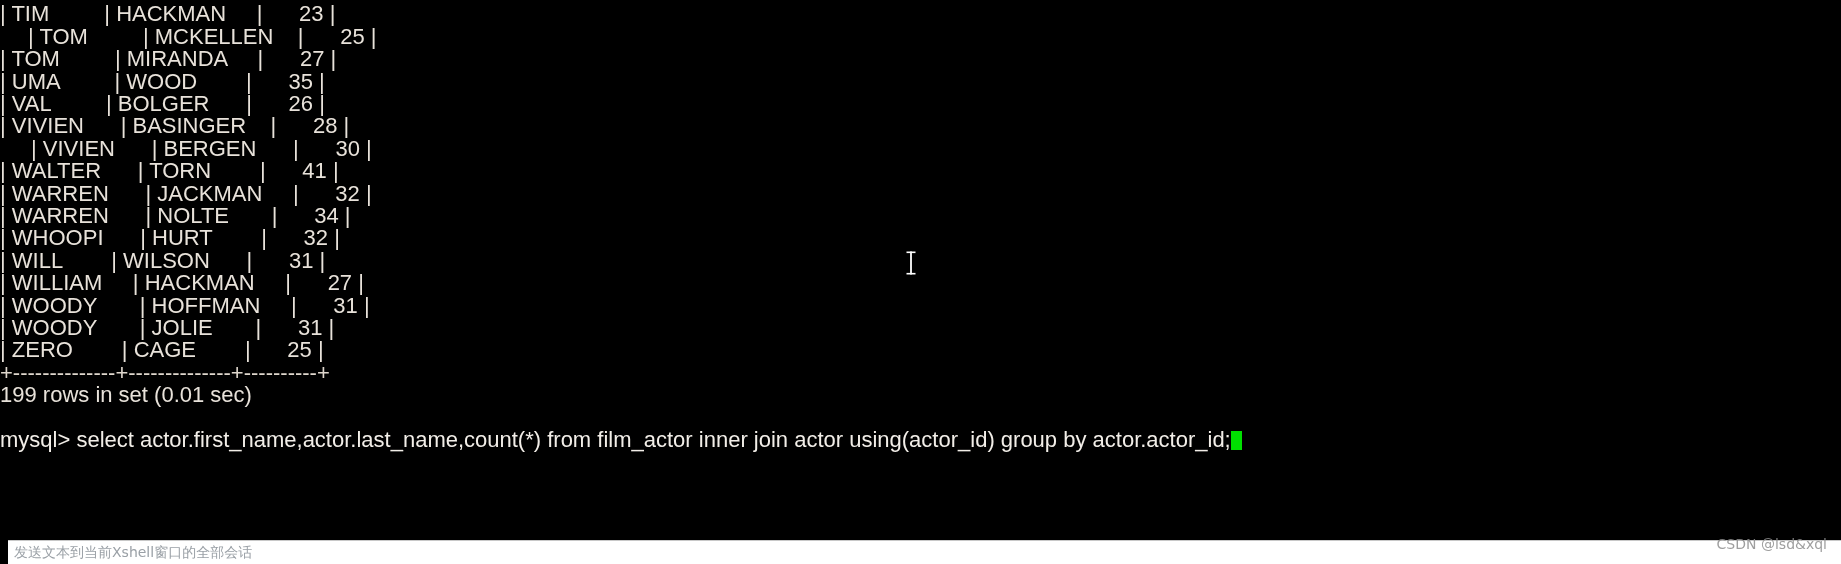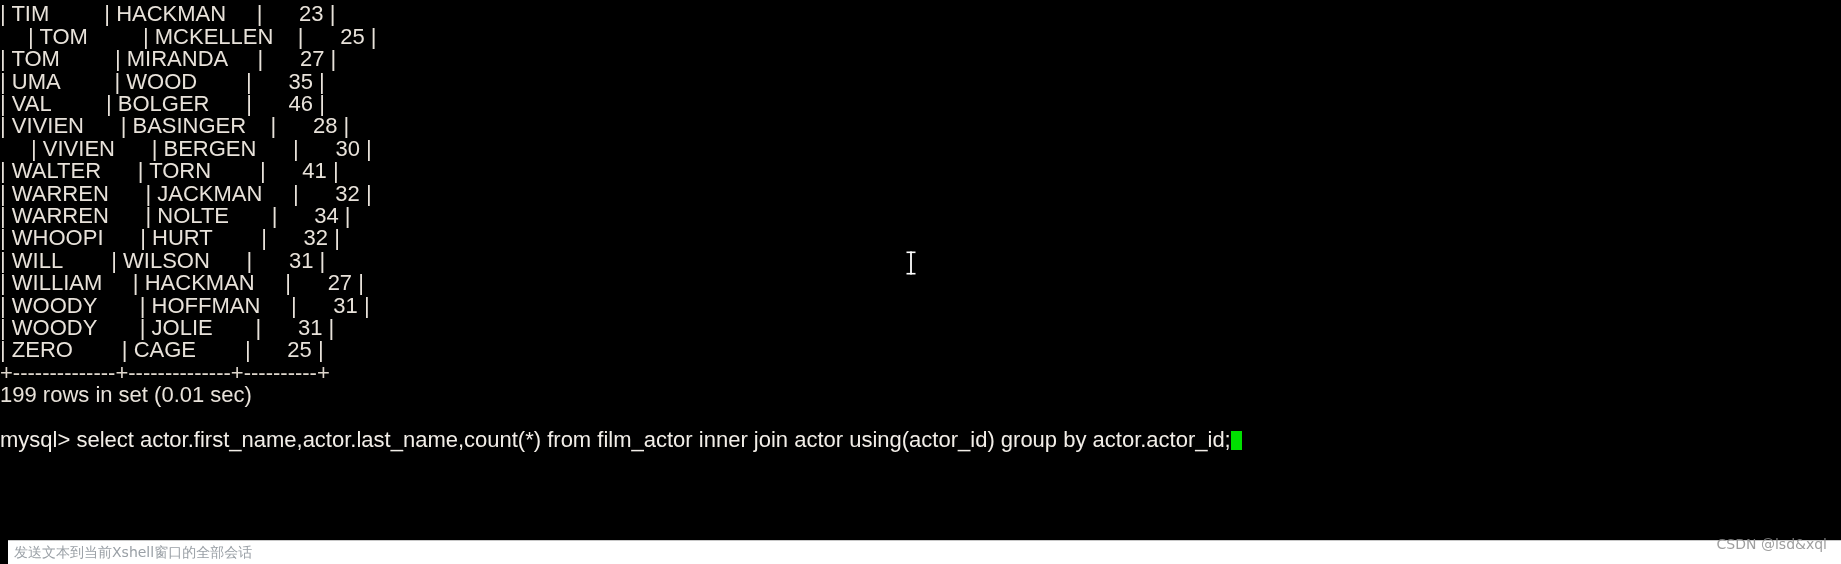--- a/index.html
+++ b/index.html
@@ -113,21 +113,21 @@
 </style>
 </head>
 <body>
 
 <div id="terminal">
     <div class="term-line border" style="top: -19px;">+--------------+--------------+----------+</div>
     <div class="term-line" style="top: 3.4px;">| TIM         | HACKMAN     |      23 |</div>
     <div class="term-line" style="top: 25.8px; margin-left: 28px;">| TOM         | MCKELLEN    |      25 |</div>
     <div class="term-line" style="top: 48.2px;">| TOM         | MIRANDA     |      27 |</div>
     <div class="term-line" style="top: 70.6px;">| UMA         | WOOD        |      35 |</div>
-    <div class="term-line" style="top: 93px;">| VAL         | BOLGER      |      46 |</div>
+    <div class="term-line" style="top: 93px;">| VAL         | BOLGER      |      26 |</div>
     <div class="term-line" style="top: 115.4px;">| VIVIEN      | BASINGER    |      28 |</div>
     <div class="term-line" style="top: 137.8px; margin-left: 31px;">| VIVIEN      | BERGEN      |      30 |</div>
     <div class="term-line" style="top: 160.2px;">| WALTER      | TORN        |      41 |</div>
     <div class="term-line" style="top: 182.6px;">| WARREN      | JACKMAN     |      32 |</div>
     <div class="term-line" style="top: 205px;">| WARREN      | NOLTE       |      34 |</div>
     <div class="term-line" style="top: 227.4px;">| WHOOPI      | HURT        |      32 |</div>
     <div class="term-line" style="top: 249.8px;">| WILL        | WILSON      |      31 |</div>
     <div class="term-line" style="top: 272.2px;">| WILLIAM     | HACKMAN     |      27 |</div>
     <div class="term-line" style="top: 294.6px;">| WOODY       | HOFFMAN     |      31 |</div>
     <div class="term-line" style="top: 317px;">| WOODY       | JOLIE       |      31 |</div>

